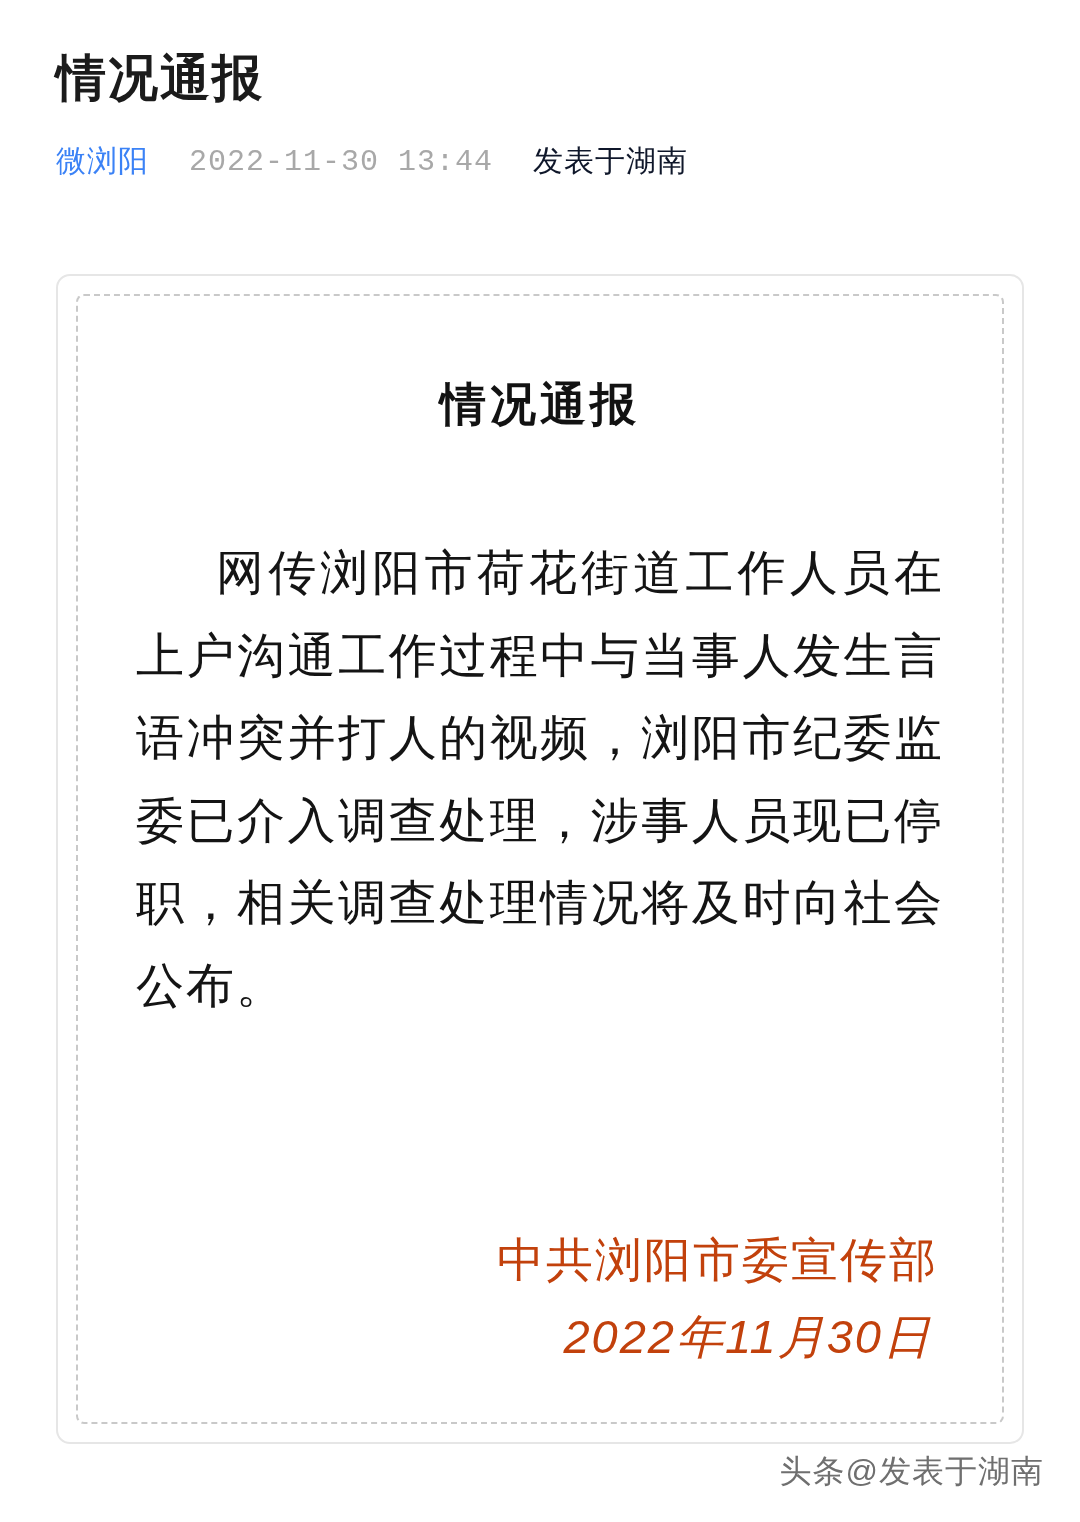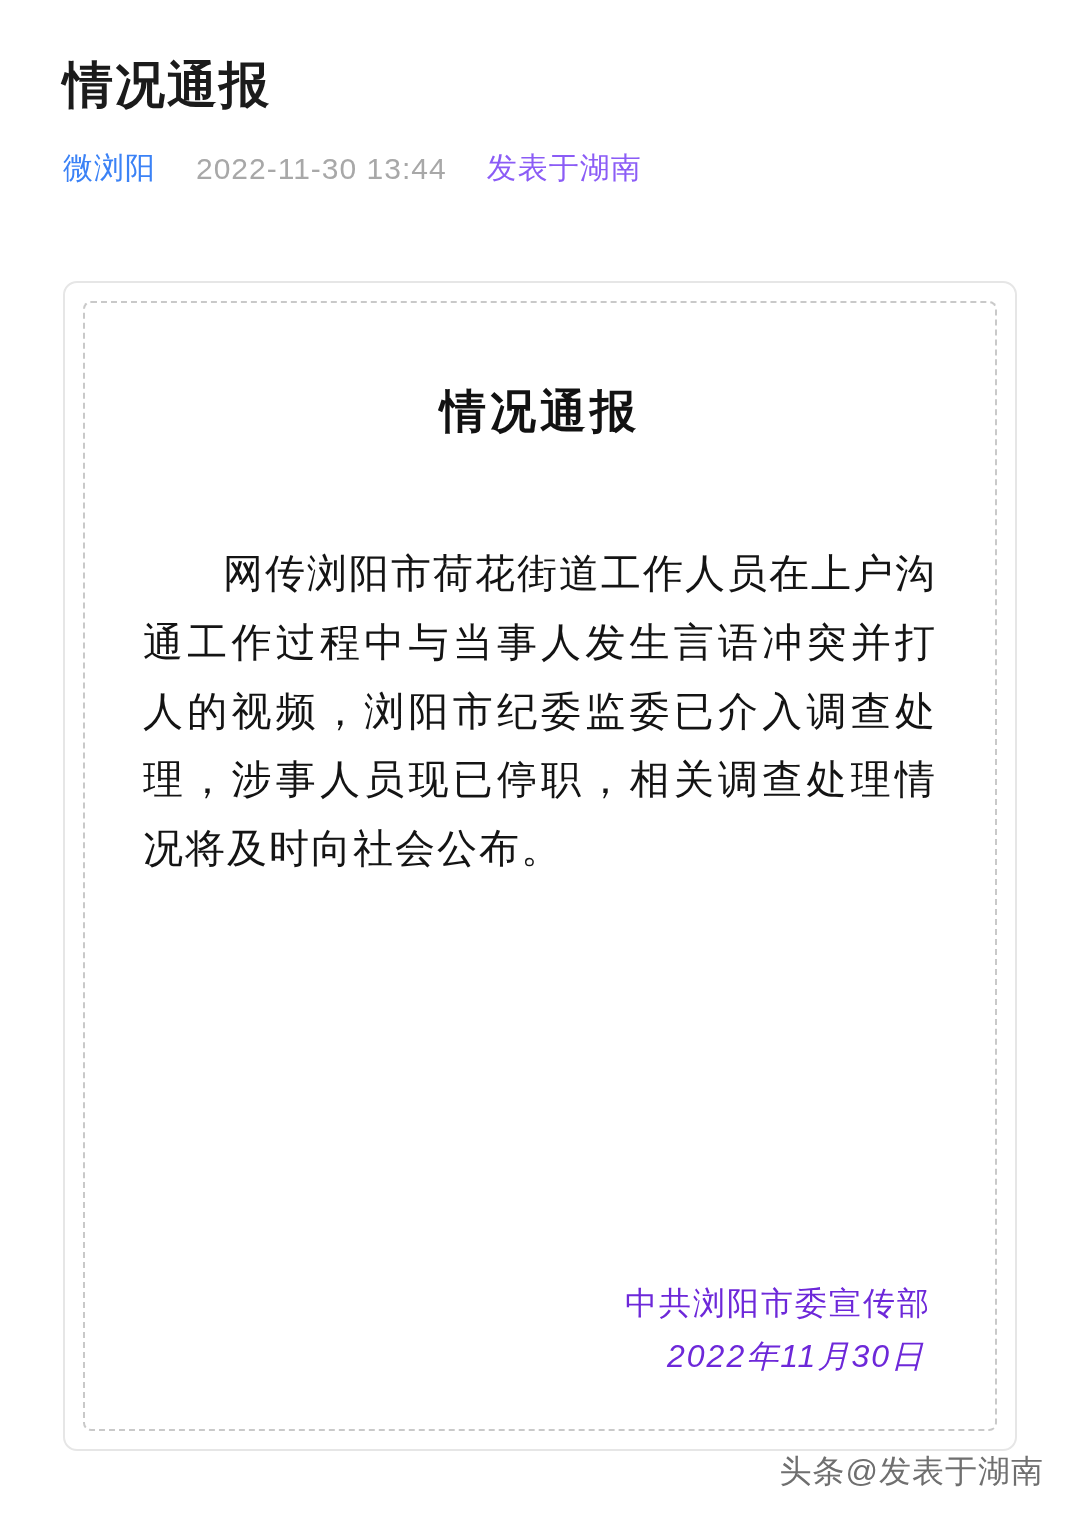--- a/index.html
+++ b/index.html
@@ -10,21 +10,21 @@
   body {
     width: 1080px;
     height: 1522px;
     position: relative;
     font-family: "Liberation Sans", "DejaVu Sans", sans-serif;
     color: #1a1a1a;
     overflow: hidden;
   }
 
   .article {
-    padding: 7px;
+    padding: 0;
   }
 
   .article-title {
     font-size: 50px;
     font-weight: 700;
     letter-spacing: 2px;
     color: #1b1b1b;
     margin: 0;
     padding: 46px 0 0 56px;
     line-height: 1.3;
@@ -38,23 +38,24 @@
     color: #9b9b9b;
     letter-spacing: 1px;
   }
   .meta-author {
     color: #3b82f6;
     margin-right: 40px;
   }
   .meta-date {
     color: #a8a8a8;
     margin-right: 40px;
+    font-family: Liberation Mono, monospace;
   }
   .meta-location {
-    color: #8b5cf6;
+    color: #0f172a;
   }
 
   .notice-card {
     margin: 92px 56px 0 56px;
     border: 2px solid #e6e6e6;
     border-radius: 14px;
     background: #ffffff;
     box-sizing: border-box;
     padding: 18px;
     height: 1170px;
@@ -72,38 +73,38 @@
   .notice-title {
     text-align: center;
     font-size: 46px;
     font-weight: 700;
     letter-spacing: 4px;
     color: #121212;
     margin: 0 0 96px 0;
   }
 
   .notice-body {
-    font-size: 40px;
+    font-size: 48px;
     line-height: 1.72;
     letter-spacing: 2px;
     text-align: justify;
     text-align-last: left;
     text-justify: inter-ideograph;
     color: #141414;
     text-indent: 80px;
     margin: 0;
   }
 
   .notice-sign {
     margin-top: auto;
     text-align: right;
-    font-size: 32px;
+    font-size: 47px;
     line-height: 1.65;
     letter-spacing: 2px;
-    color: #6d28d9;
+    color: #c2410c;
     padding-right: 6px;
   }
   .sign-line {
     display: block;
   }
   .sign-date {
     display: block;
     padding-right: 6px;
     font-style: italic;
   }

